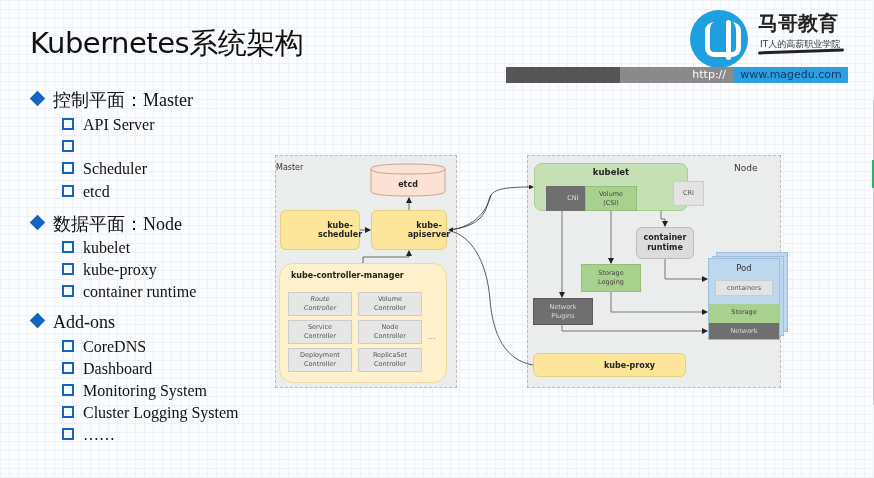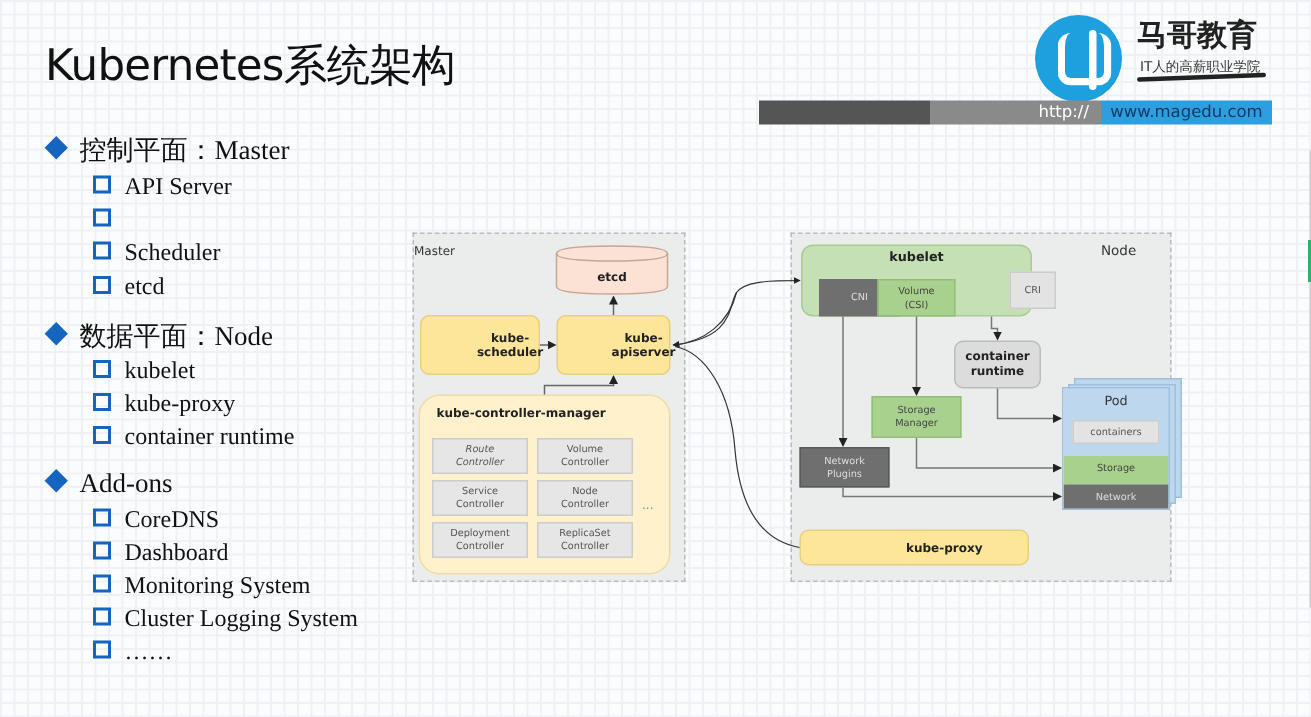--- a/index.html
+++ b/index.html
@@ -152,21 +152,21 @@
 <div class="box" style="left:636px;top:227px;width:58px;height:32px;background:#dcdcdc;border:1px solid #bbb;border-radius:6px;font-weight:bold;font-size:8px;color:#222;line-height:1.3;">
     <div>
       <div>container</div>
       <div>runtime</div>
     </div>
   </div>
 
 <div class="box gs" style="left:581px;top:264px;width:60px;height:28px;background:#a9d18e;border:1px solid #94bd79;color:#444;">
     <div>
       <div>Storage</div>
-      <div>Manager</div>
+      <div>Logging</div>
     </div>
   </div>
 
 <div class="box gs" style="left:533px;top:298px;width:60px;height:27px;background:#6f6f6f;border:1px solid #5a5a5a;color:#ddd;">
     <div>
       <div>Network</div>
       <div>Plugins</div>
     </div>
   </div>
 

